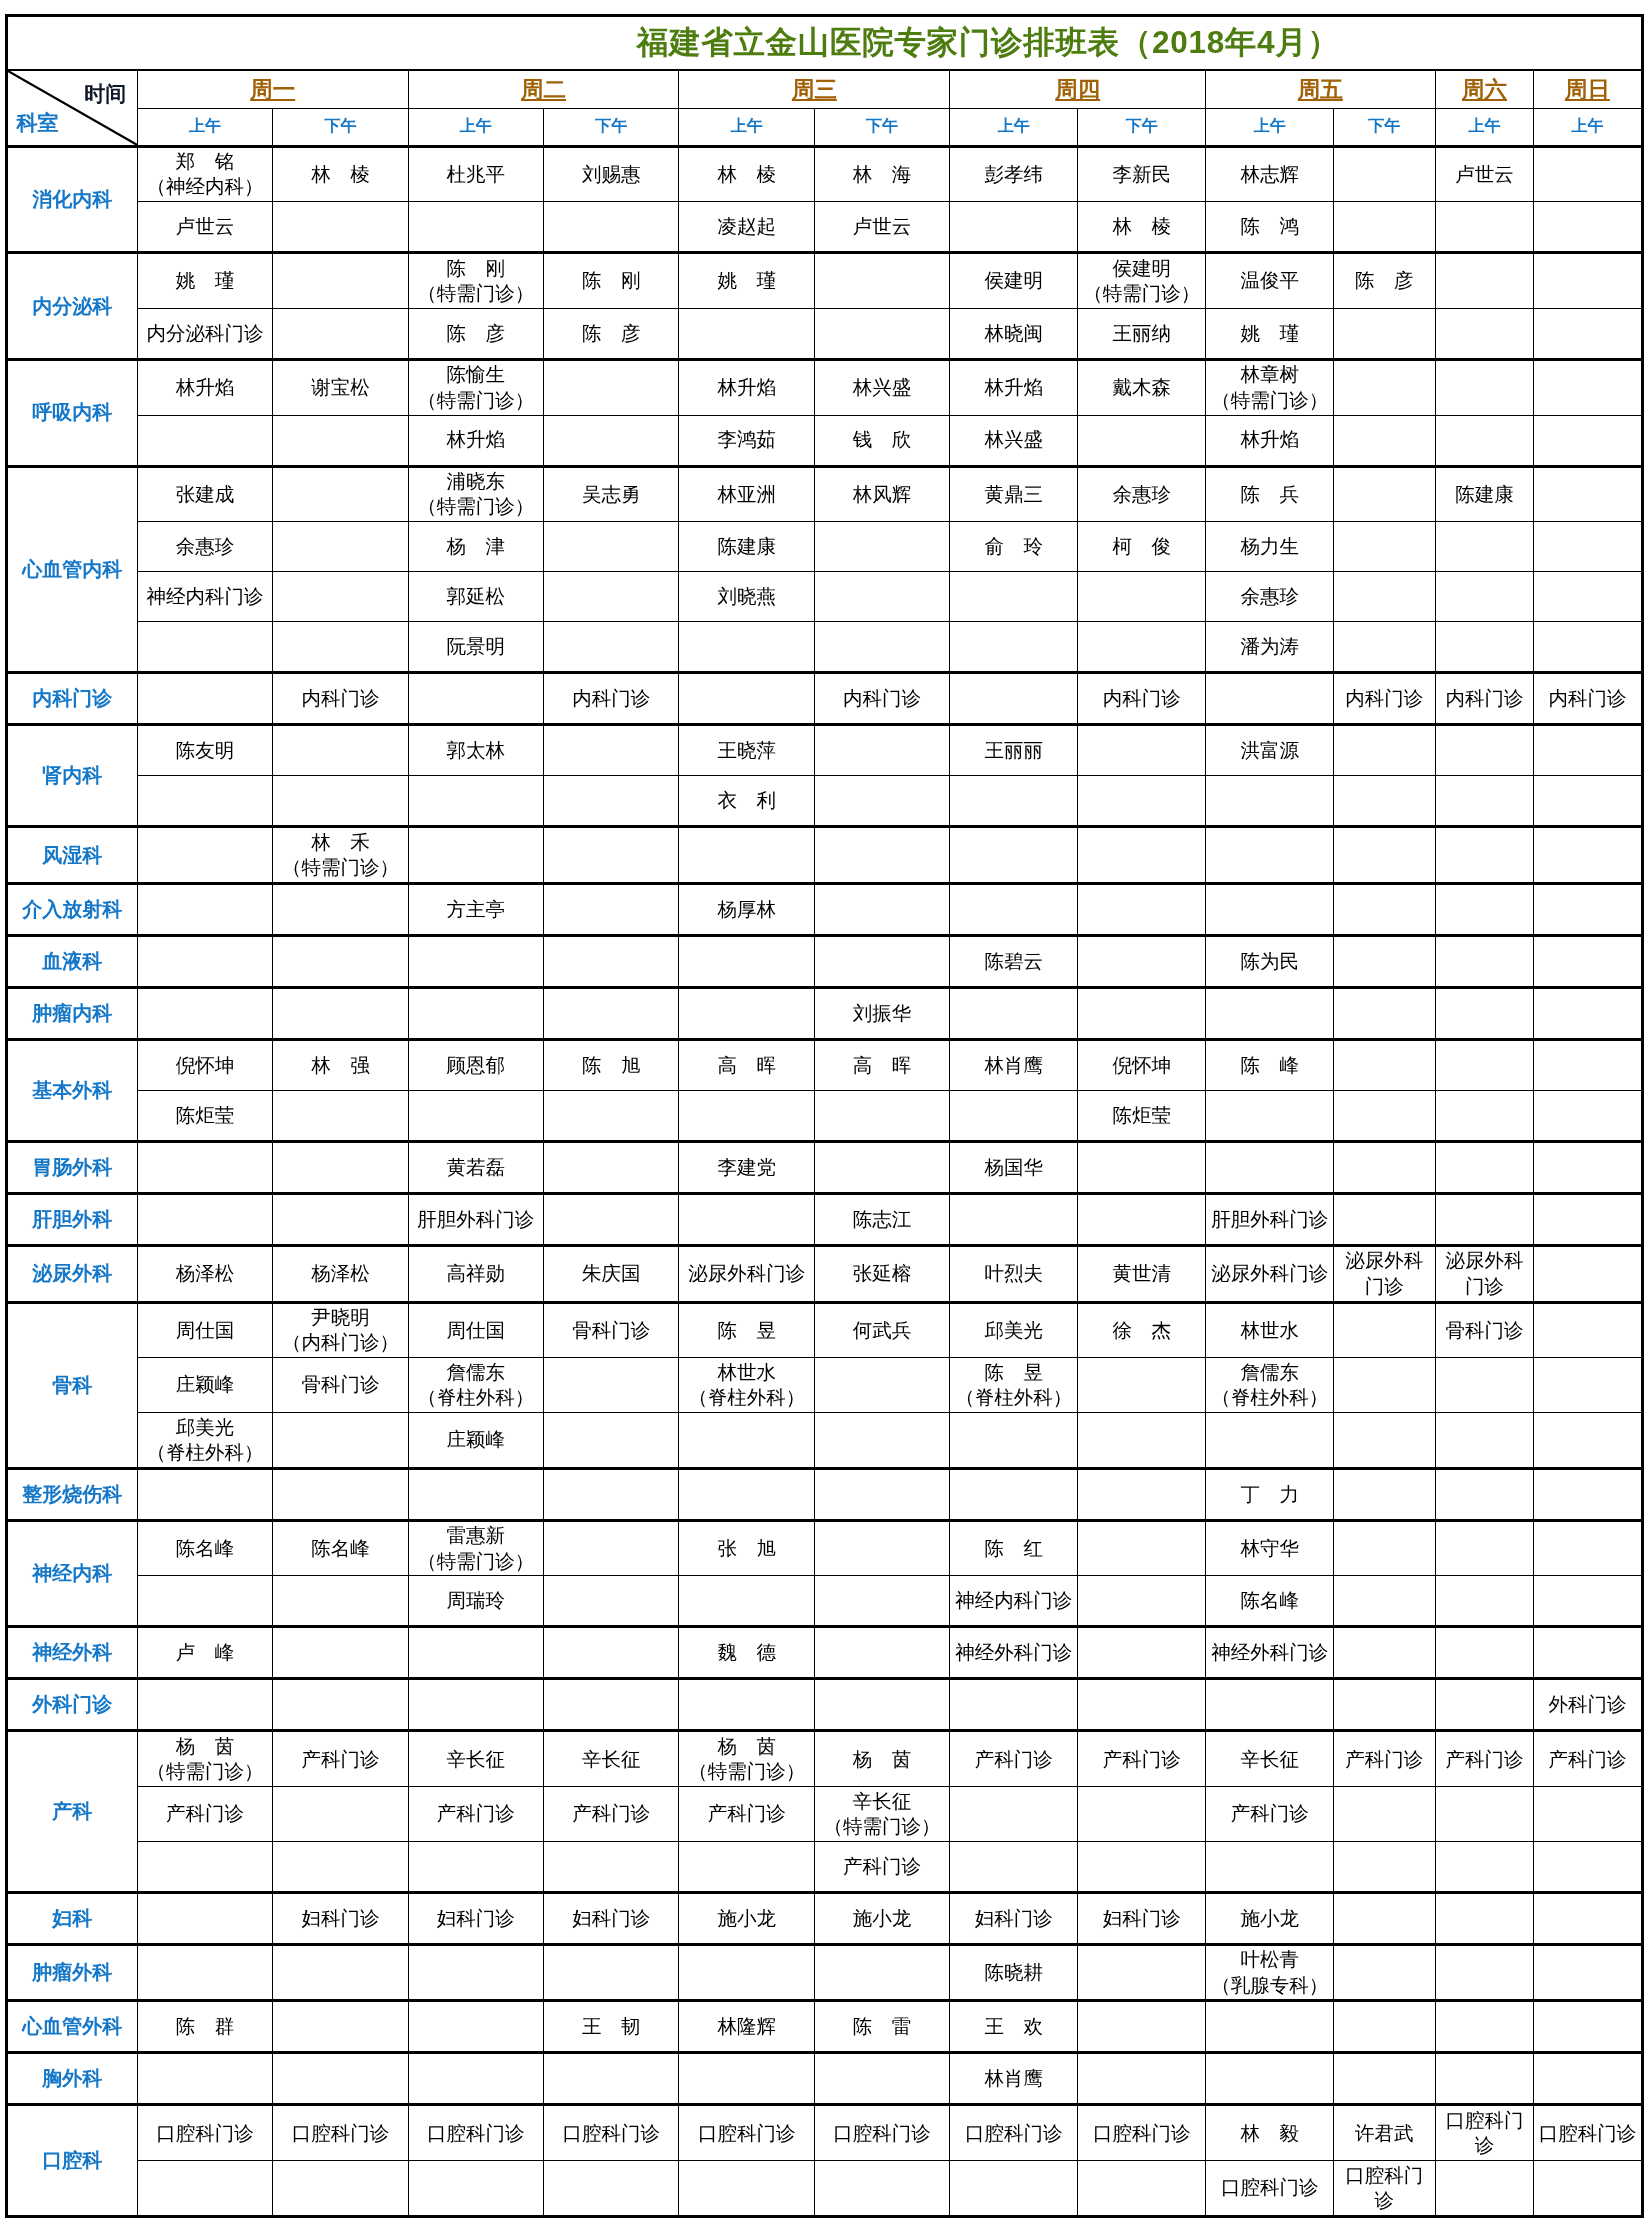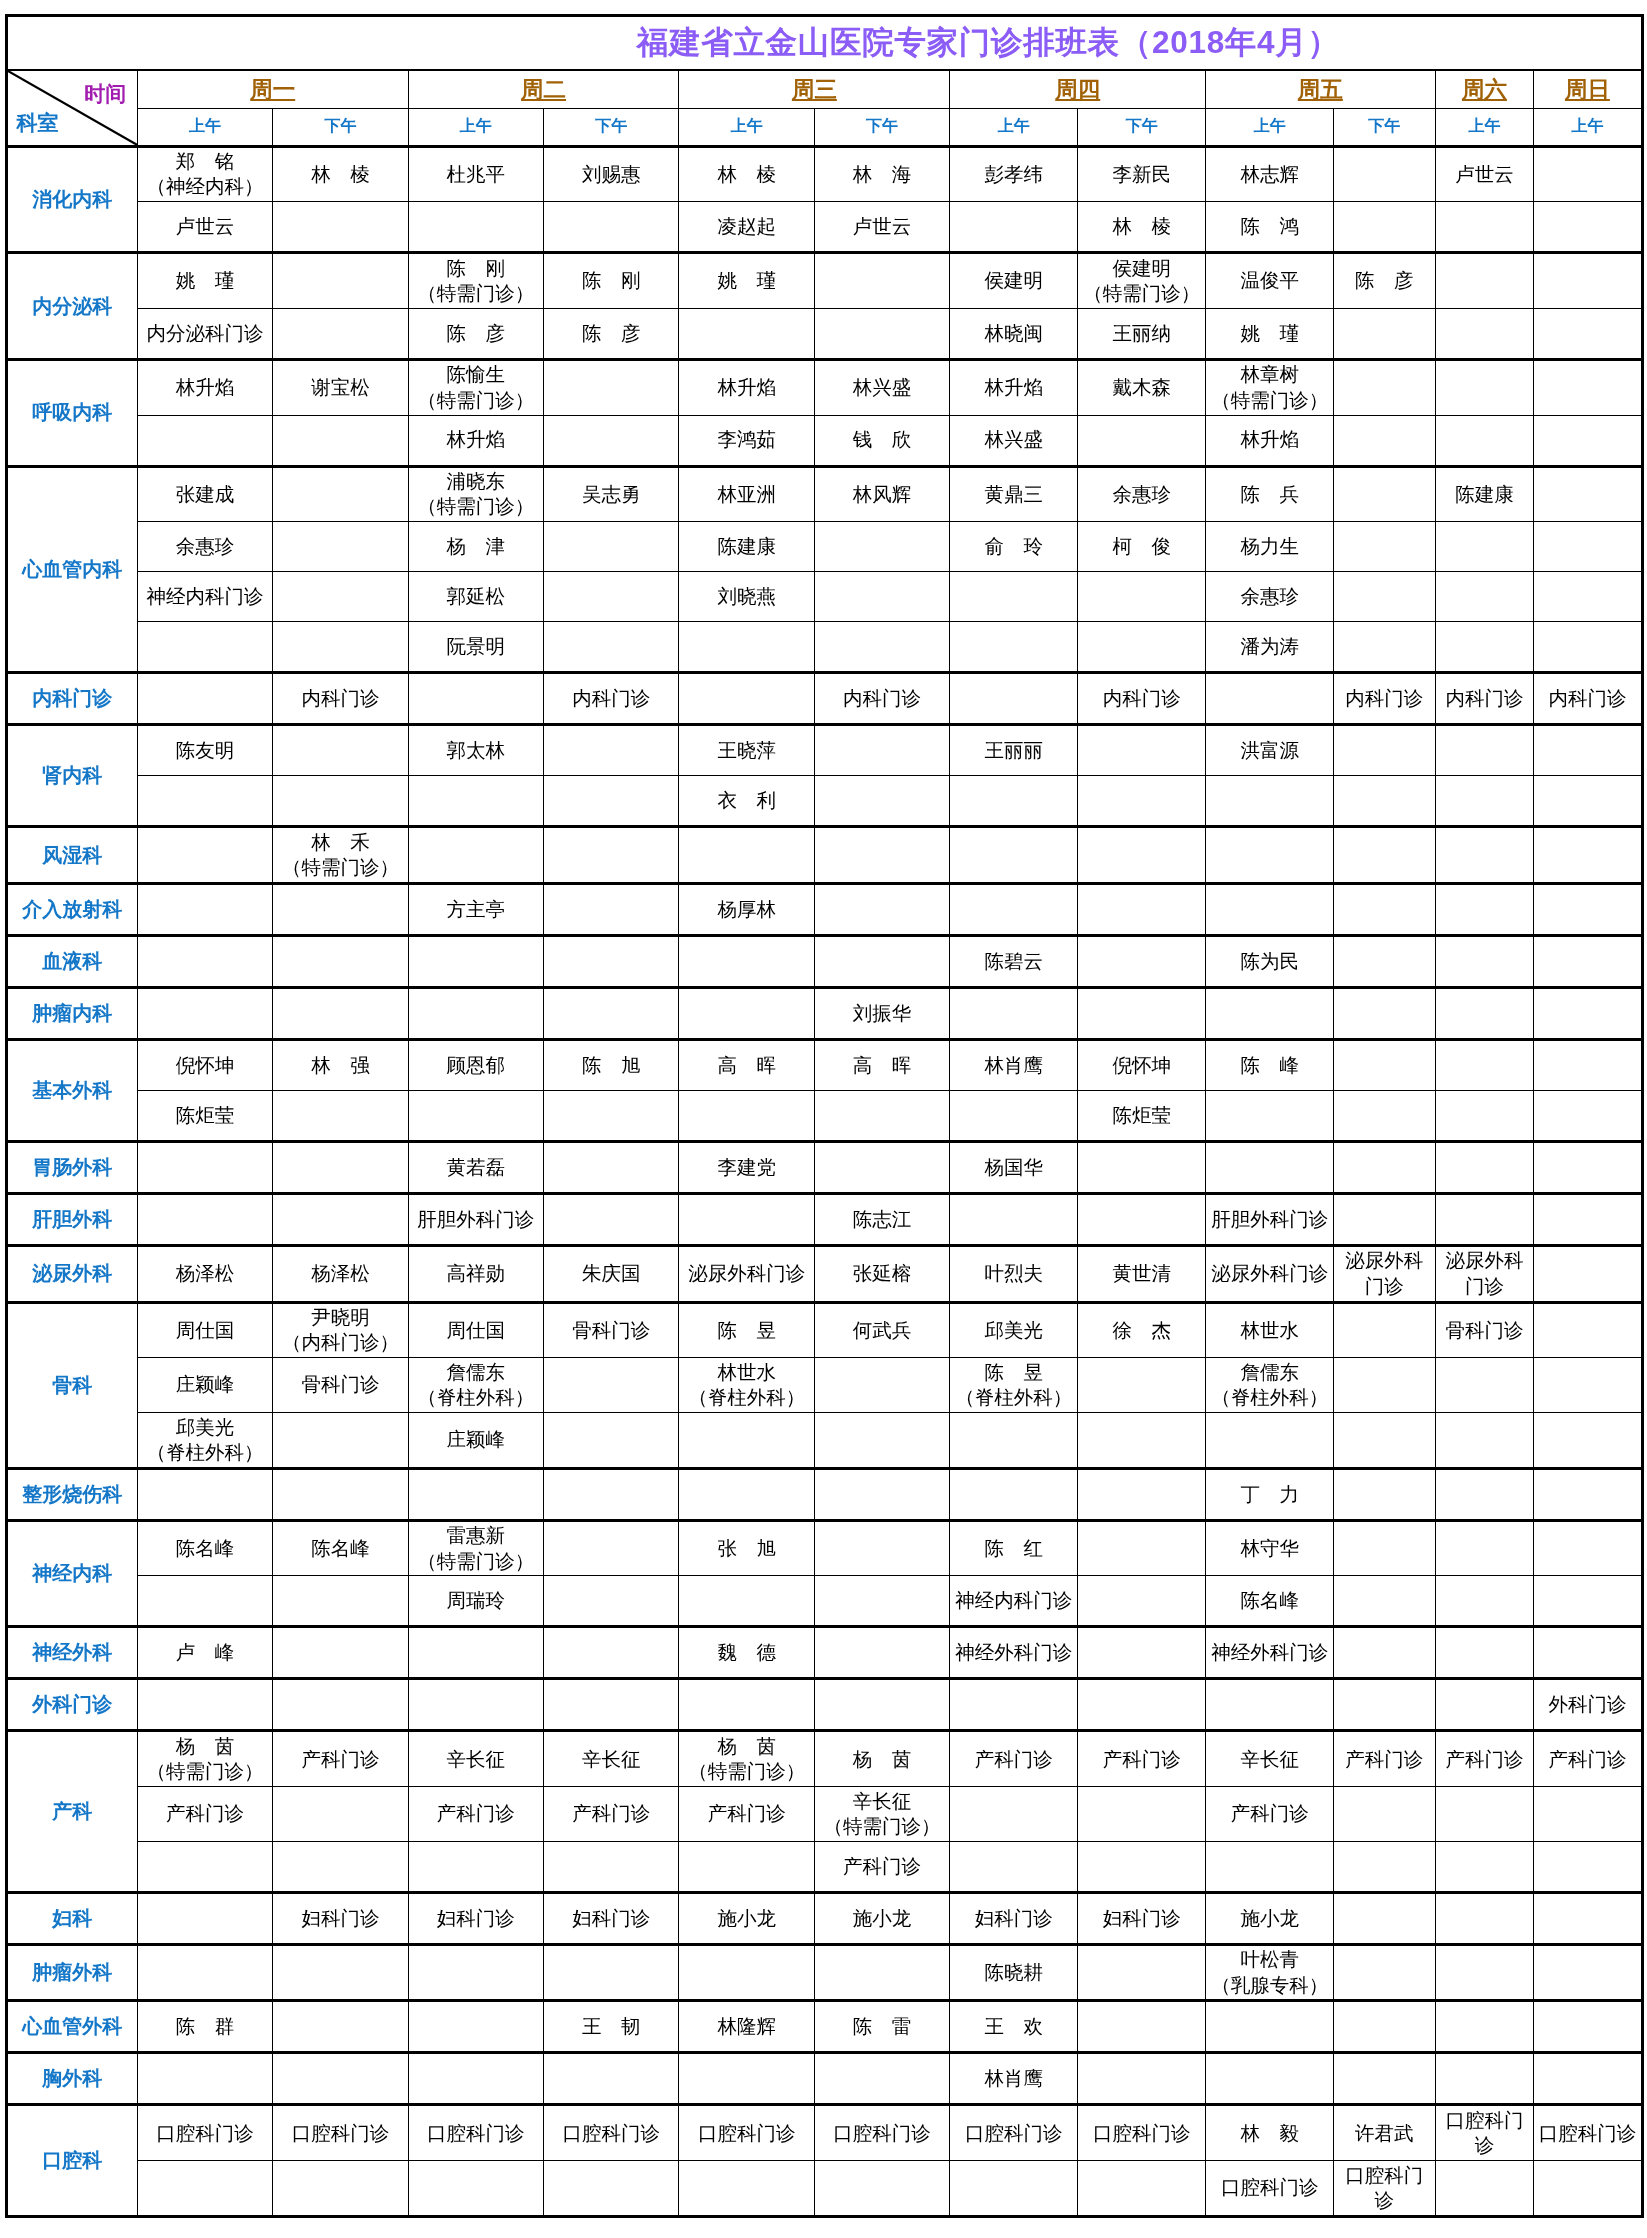--- a/index.html
+++ b/index.html
@@ -36,21 +36,21 @@
     overflow: hidden;
   }
 
   
   tr.title-row th {
     border-bottom: 2.2px solid #000;
     height: 49px;
     padding-left: 330px; 
     font-size: 31.5px;
     font-weight: bold;
-    color: #8b5cf6;
+    color: #4d7c0f;
     letter-spacing: 0.7px;
     white-space: nowrap;
   }
 
   
   tr.day-row th.day {
     height: 34px;
     font-size: 22.5px;
     font-weight: bold;
     color: #a16207;
@@ -72,21 +72,21 @@
   th.corner svg.diag-line {
     position: absolute;
     left: 0; top: 0;
     width: 100%; height: 100%;
   }
   th.corner .corner-time {
     position: absolute;
     top: 9px; right: 10.5px;
     font-size: 21px;
     font-weight: bold;
-    color: #a21caf;
+    color: #0f172a;
   }
   th.corner .corner-dept {
     position: absolute;
     bottom: 7.5px; left: 9px;
     font-size: 21px;
     font-weight: bold;
     color: #1577c8;
     margin-top: 16px;
   }
 

